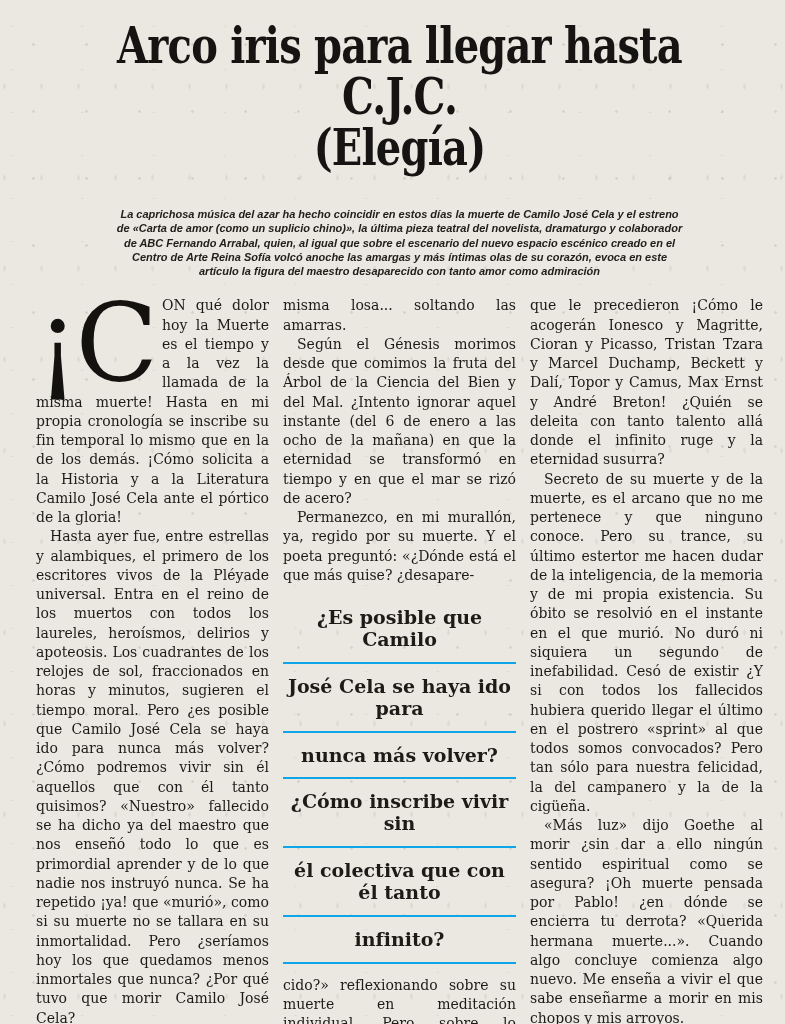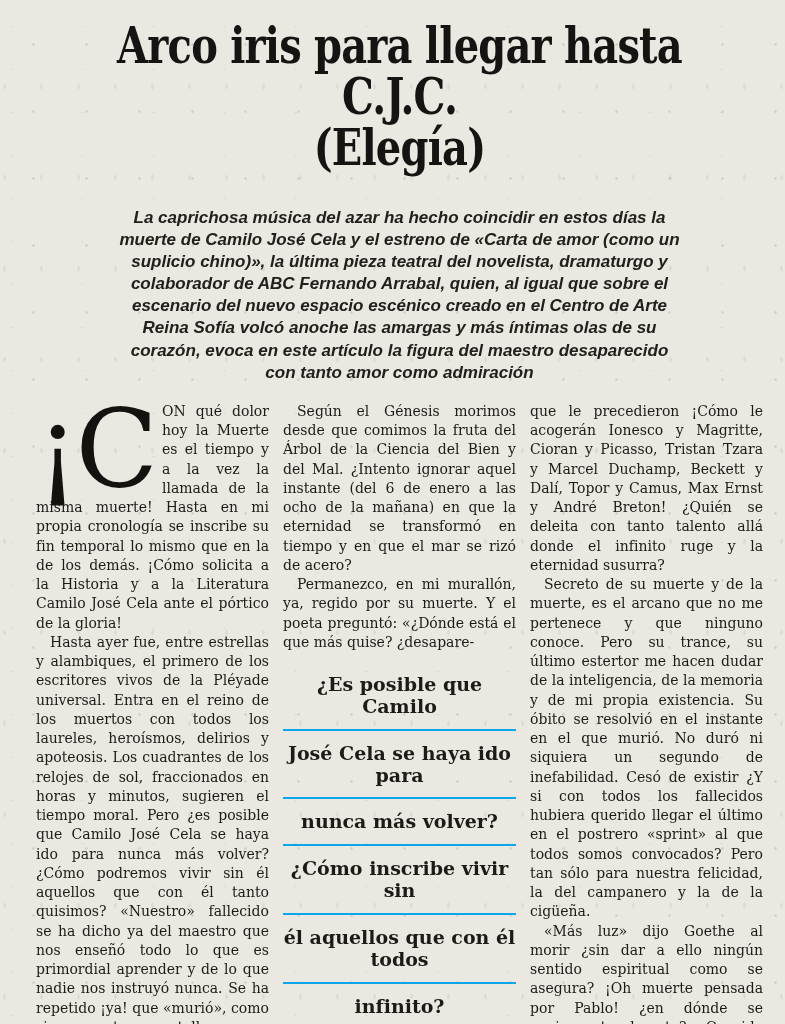--- a/index.html
+++ b/index.html
@@ -24,21 +24,21 @@
     transform:scaleX(.80);transform-origin:50% 0;
     margin:6px 0 0 0;color:#161412;
   }
   .headline .line{display:block;}
 
   
   .standfirst{
     width:568px;margin:34px auto 9px auto;
     font-family:"Liberation Sans", sans-serif;
     font-style:italic;font-weight:bold;
-    font-size:17px;line-height:1.3;text-align:center;color:#22201d;
+    font-size:11px;line-height:1.3;text-align:center;color:#22201d;
   }
 
   
   .columns{display:flex;gap:14px;margin-top:18px;}
   .col{width:233px;text-align:justify;font-size:14px;line-height:1.375;color:#1d1b18;}
   .col p{margin:0;text-indent:14px;}
   .col p.noindent{text-indent:0;}
 
   
   .dropcap{
@@ -68,29 +68,30 @@
 
   <div class="columns">
 
     <div class="col">
       <p class="noindent"><span class="dropcap">¡C</span><span>ON qué dolor hoy la Muerte es el tiempo y a la vez la llamada de la misma muerte! Hasta en mi propia cronología se inscribe su fin temporal lo mismo que en la de los demás. ¡Cómo solicita a la Historia y a la Literatura Camilo José Cela ante el pórtico de la gloria!</span></p>
       <p>Hasta ayer fue, entre estrellas y alambiques, el primero de los escritores vivos de la Pléyade universal. Entra en el reino de los muertos con todos los laureles, heroísmos, delirios y apoteosis. Los cuadrantes de los relojes de sol, fraccionados en horas y minutos, sugieren el tiempo moral. Pero ¿es posible que Camilo José Cela se haya ido para nunca más volver? ¿Cómo podremos vivir sin él aquellos que con él tanto quisimos? «Nuestro» fallecido se ha dicho ya del maestro que nos enseñó todo lo que es primordial aprender y de lo que nadie nos instruyó nunca. Se ha repetido ¡ya! que «murió», como si su muerte no se tallara en su inmortalidad. Pero ¿seríamos hoy los que quedamos menos inmortales que nunca? ¿Por qué tuvo que morir Camilo José Cela?</p>
 
     </div>
 
     <div class="col">
+      <p class="noindent">misma losa... soltando las amarras.</p>
       <p>Según el Génesis morimos desde que comimos la fruta del Árbol de la Ciencia del Bien y del Mal. ¿Intento ignorar aquel instante (del 6 de enero a las ocho de la mañana) en que la eternidad se transformó en tiempo y en que el mar se rizó de acero?</p>
       <p>Permanezco, en mi murallón, ya,  regido por su muerte. Y el poeta preguntó: «¿Dónde está el que más quise? ¿desapare-</p>
 
       <div class="pullquote">
         <span class="qline">¿Es posible que Camilo</span>
         <span class="qline">José Cela se haya ido para</span>
         <span class="qline">nunca más volver?</span>
         <span class="qline">¿Cómo inscribe vivir sin</span>
-        <span class="qline">él aquellos que con él todos</span>
+        <span class="qline">él colectiva que con él tanto</span>
         <span class="qline">infinito?</span>
       </div>
 
       <p class="noindent">cido?» reflexionando sobre su muerte en meditación individual. Pero sobre lo esencial, ¿sólo cuenta la inteligencia colectiva con sus escopeteros ?</p>
 
     </div>
 
     <div class="col">
       <p class="noindent">que le precedieron ¡Cómo le acogerán Ionesco y Magritte, Cioran y Picasso, Tristan Tzara y Marcel Duchamp, Beckett y Dalí, Topor y Camus, Max Ernst y André Breton! ¿Quién se deleita con tanto talento allá donde el infinito ruge y la eternidad susurra?</p>
       <p>Secreto de su muerte y de la muerte, es el arcano que no me pertenece y que ninguno conoce. Pero su trance, su último estertor me hacen dudar de la inteligencia, de la memoria y de mi propia existencia. Su óbito se resolvió en el instante en el que murió. No duró ni siquiera un segundo de inefabilidad. Cesó de existir ¿Y si con todos los fallecidos hubiera querido llegar el último en el postrero «sprint» al que todos somos convocados? Pero tan sólo para nuestra felicidad, la del campanero y la de la cigüeña.</p>

